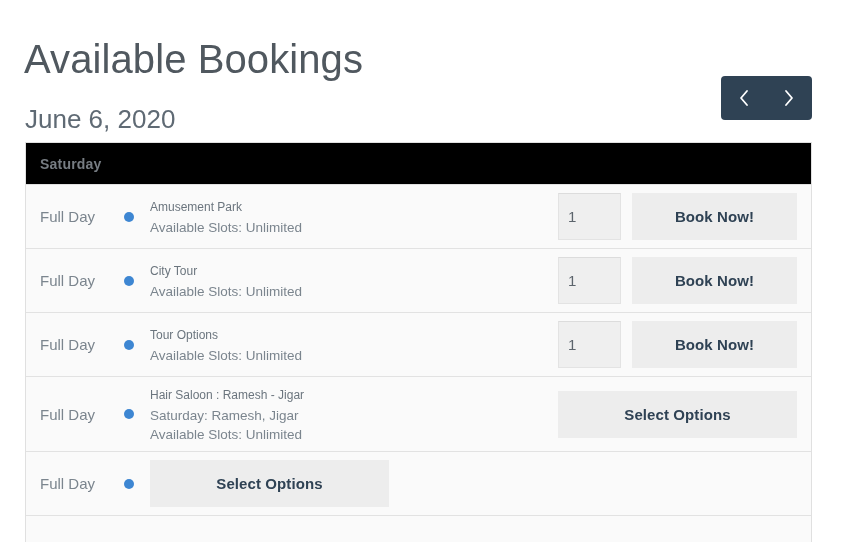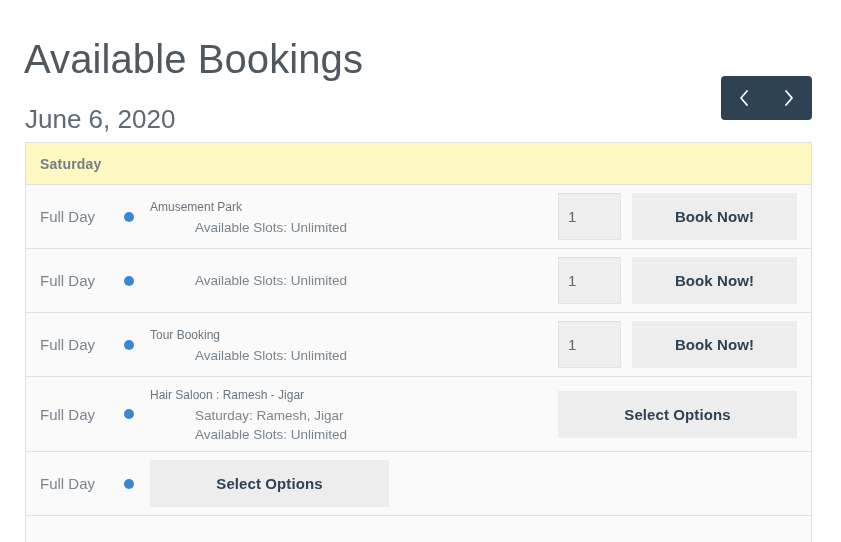--- a/index.html
+++ b/index.html
@@ -80,21 +80,21 @@
     top: 142px;
     width: 787px;
     border: 1px solid #e0e0e0;
     border-bottom: none;
     box-sizing: border-box;
     background: #fafafa;
   }
 
   .day-header {
     height: 42px;
-    background: #fef9c3;
+    background: #000000;
     border-bottom: 1px solid #e0e0e0;
     display: flex;
     align-items: center;
     padding-left: 14px;
     box-sizing: border-box;
   }
   .day-header-label {
     font-size: 14px;
     font-weight: bold;
     color: #777d83;
@@ -146,21 +146,20 @@
     line-height: 21px;
     font-weight: 400;
     white-space: nowrap;
   }
   .info-sub {
     font-size: 13.5px;
     color: #7b858e;
     line-height: 19px;
     font-weight: 400;
     white-space: nowrap;
-    margin-left: 45px;
   }
 
   .cell-qty {
     flex: 0 0 64px;
     width: 64px;
     display: flex;
     align-items: center;
     justify-content: flex-start;
     margin-right: 10px;
   }
@@ -253,37 +252,38 @@
         <button class="action-btn">Book Now!</button>
       </div>
     </div>
 
     <div class="booking-row h64">
       <div class="cell-time">Full Day</div>
       <div class="cell-dot">
         <span class="status-dot"></span>
       </div>
       <div class="cell-info">
+        <div class="info-title">City Tour</div>
         <div class="info-sub">Available Slots: Unlimited</div>
       </div>
       <div class="cell-qty">
         <input class="qty-input" type="text" value="1" style="">
       </div>
       <div class="cell-action">
         <button class="action-btn">Book Now!</button>
       </div>
     </div>
 
     <div class="booking-row h64">
       <div class="cell-time">Full Day</div>
       <div class="cell-dot">
         <span class="status-dot"></span>
       </div>
       <div class="cell-info">
-        <div class="info-title">Tour Booking</div>
+        <div class="info-title">Tour Options</div>
         <div class="info-sub">Available Slots: Unlimited</div>
       </div>
       <div class="cell-qty">
         <input class="qty-input" type="text" value="1" style="">
       </div>
       <div class="cell-action">
         <button class="action-btn">Book Now!</button>
       </div>
     </div>
 

